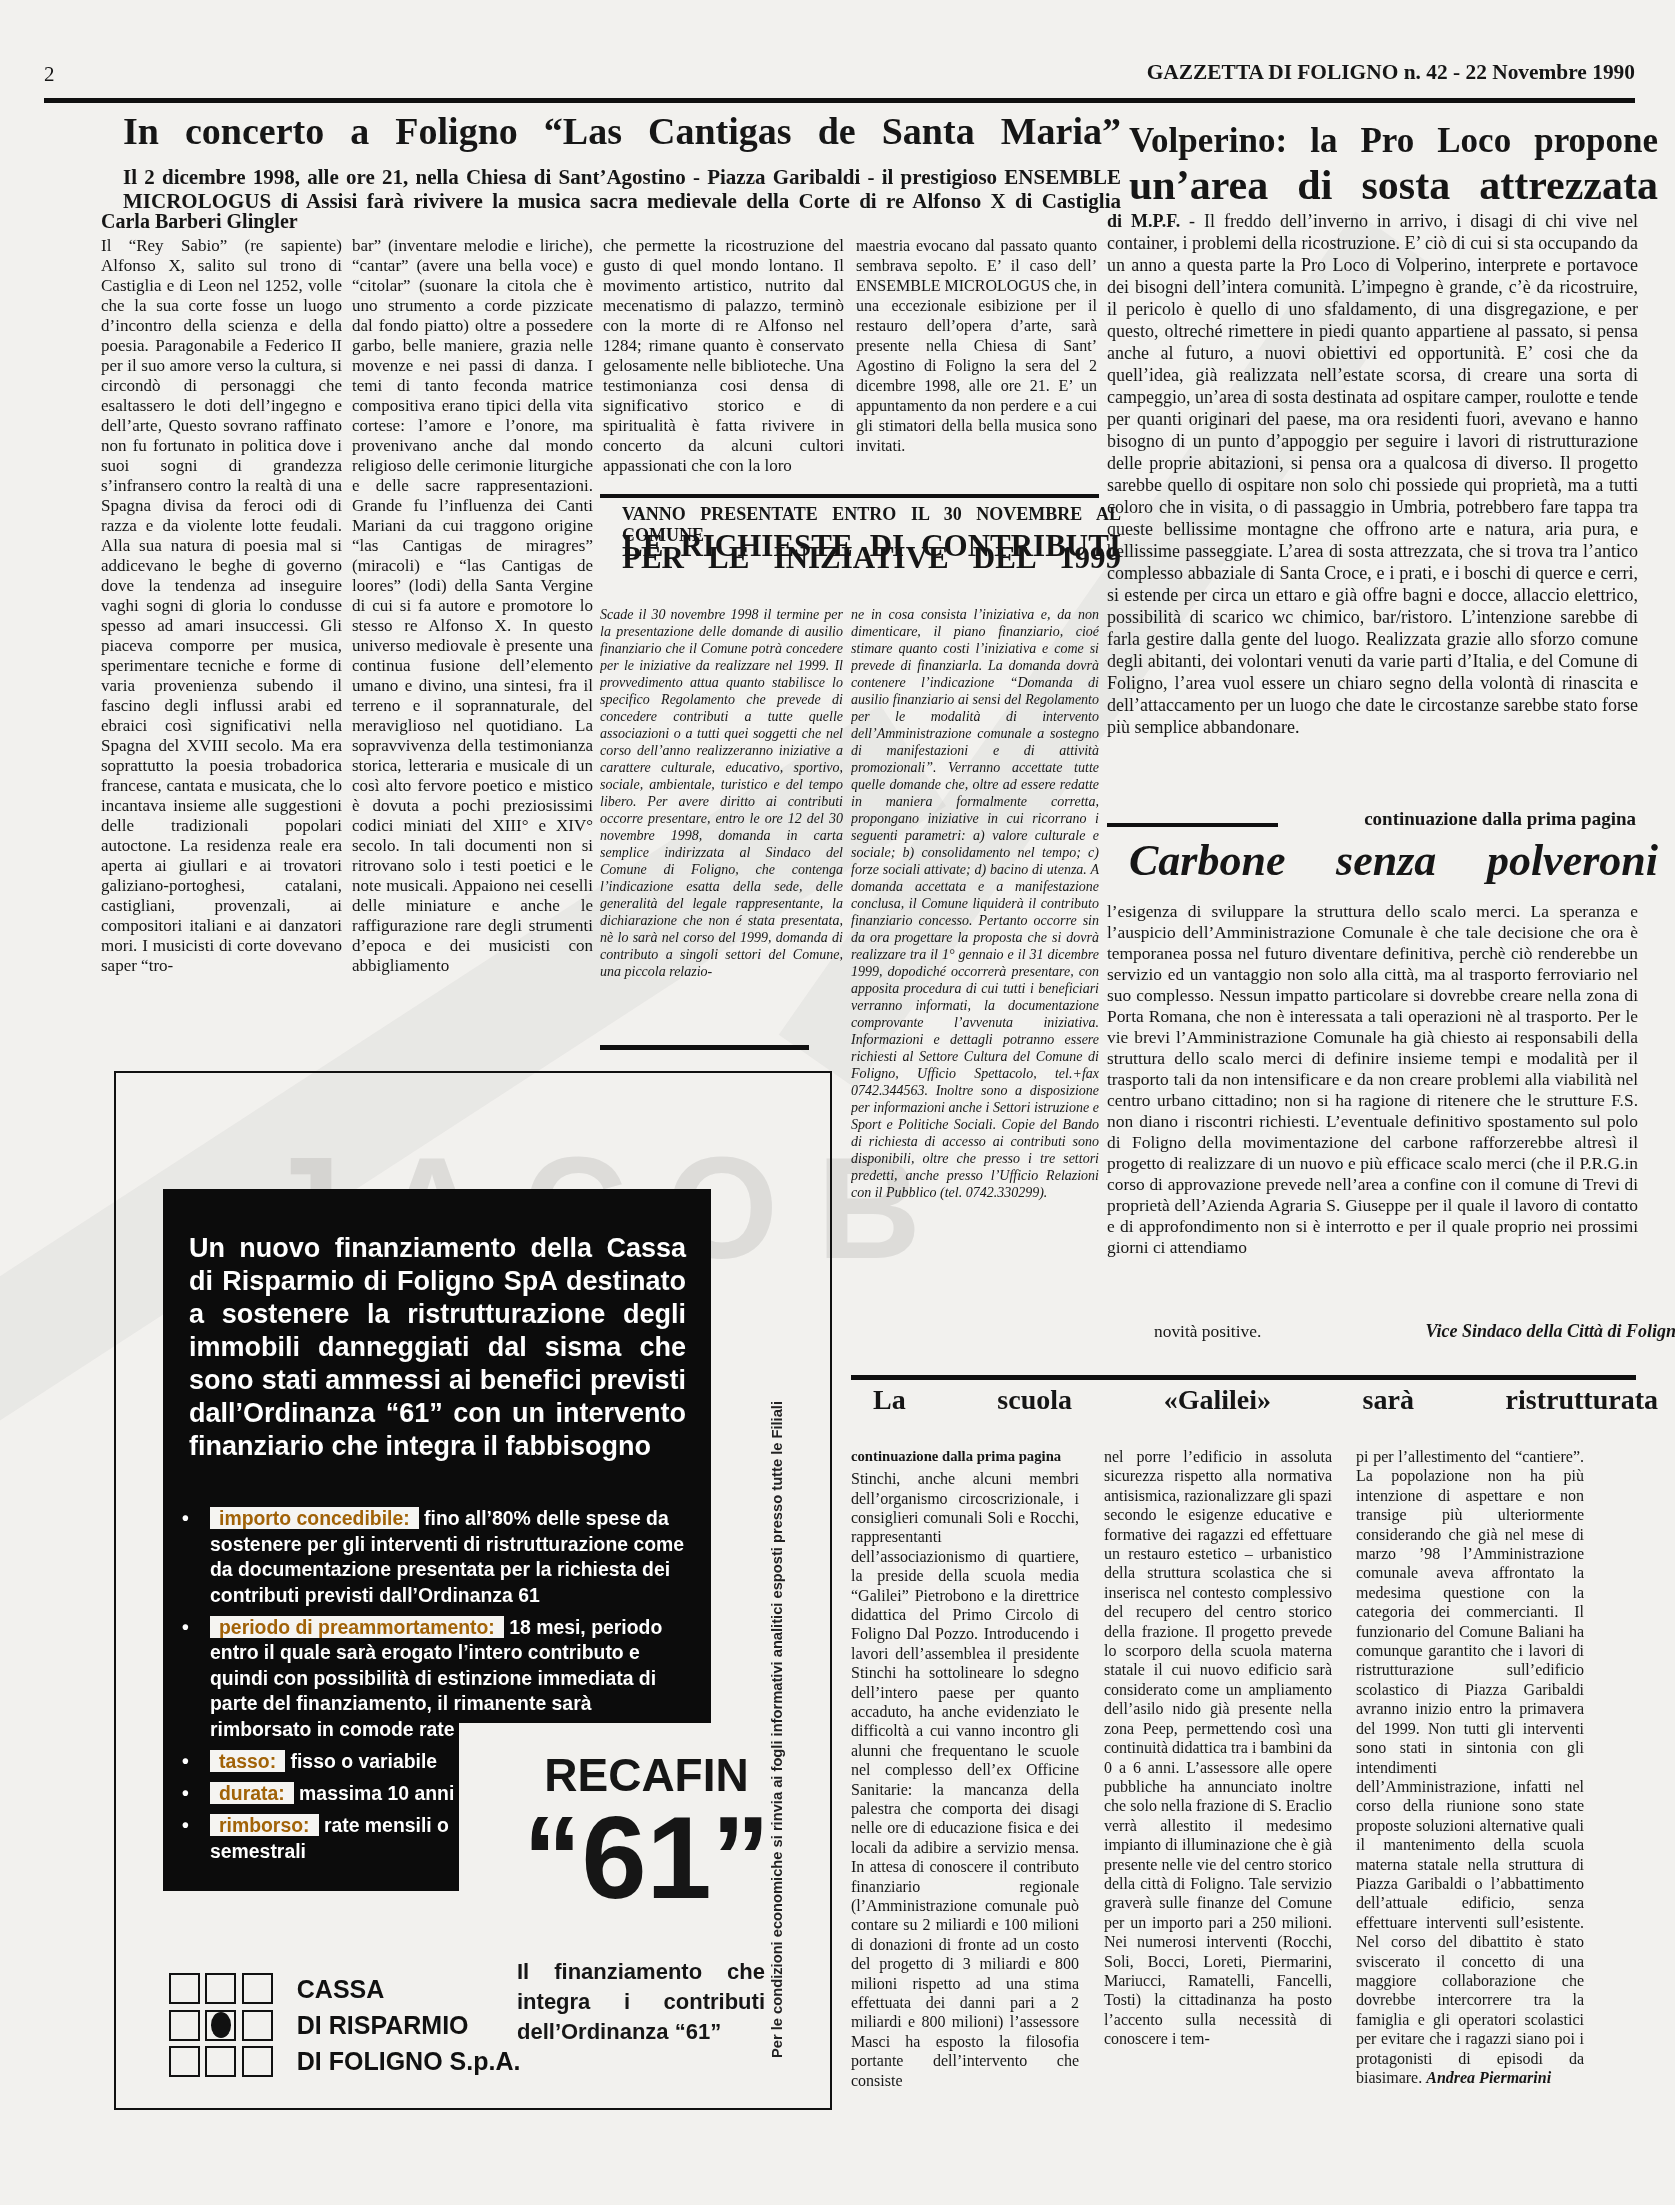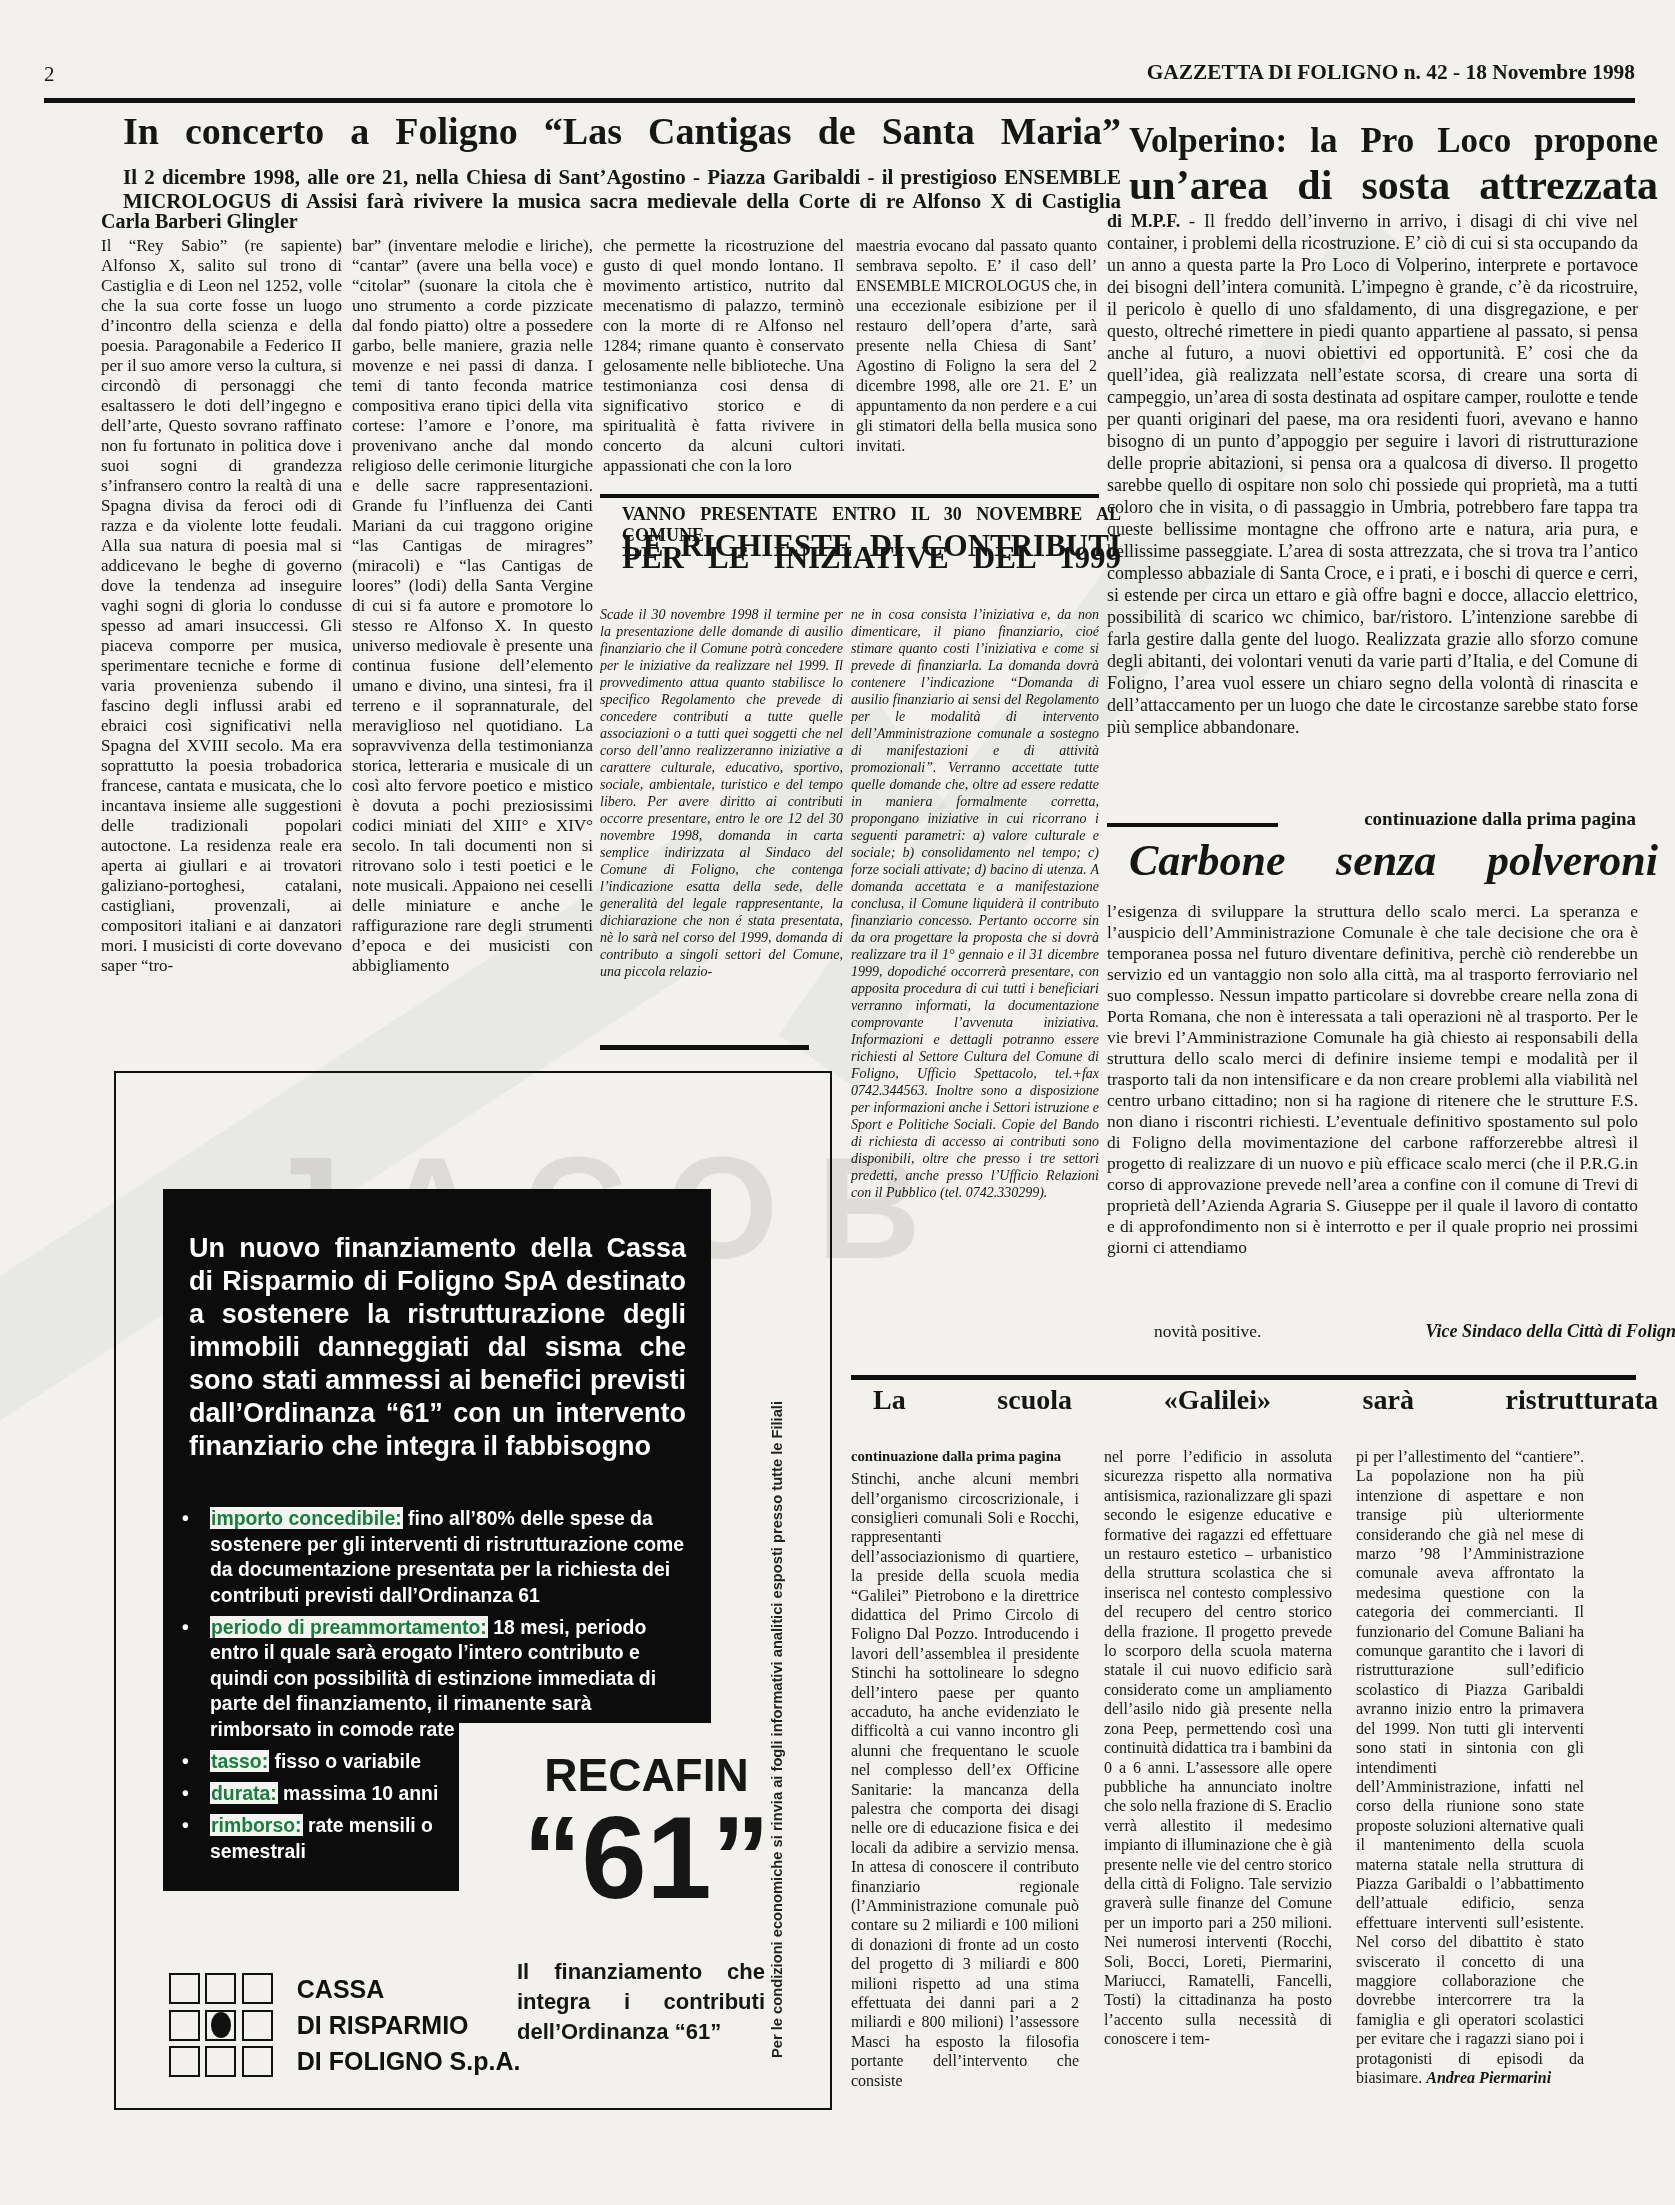--- a/index.html
+++ b/index.html
@@ -20,21 +20,21 @@
   .sig{font-style:italic;font-weight:bold;}
   
   .ad-frame{position:absolute;border:2px solid #111;background:transparent;}
   .ad-black{position:absolute;background:#0c0c0c;}
   .ad-headline{position:absolute;color:#fff;font-family:"Liberation Sans","DejaVu Sans",sans-serif;
     font-weight:bold;font-size:27px;line-height:33px;text-align:justify;}
   .ad-bullets{position:absolute;color:#fff;font-family:"Liberation Sans","DejaVu Sans",sans-serif;
     font-weight:bold;font-size:19.4px;line-height:25.5px;}
   .ad-bullet{display:flex;margin-bottom:6.7px;}
   .ad-bullet .dot{width:28px;flex:0 0 28px;color:#fff;}
-  .ad-label{background:#f5f4f1;color:#15803d;padding:0 1px;margin-right:5.4px;}
+  .ad-label{background:#f5f4f1;color:#a16207;padding:0 9px;margin-right:5.4px;}
   .ad-white{position:absolute;background:#f2f1ee;}
   .recafin{position:absolute;font-family:"Liberation Sans","DejaVu Sans",sans-serif;font-weight:bold;
     text-align:center;}
   .ad-caption{position:absolute;font-family:"Liberation Sans","DejaVu Sans",sans-serif;font-weight:bold;
     font-size:22px;line-height:30px;text-align:justify;}
   .bank{position:absolute;display:flex;align-items:center;}
   .bank-grid{display:grid;grid-template-columns:repeat(3,31px);grid-template-rows:repeat(3,31px);gap:5.4px;}
   .bank-grid .cell{border:2.7px solid #111;background:#f2f1ee;display:flex;align-items:center;justify-content:center;}
   .bank-grid .cell .oval{width:20px;height:25.5px;background:#111;border-radius:50%;}
   .bank-name{margin-left:24px;font-family:"Liberation Sans","DejaVu Sans",sans-serif;font-weight:bold;
@@ -49,21 +49,21 @@
 </head>
 <body>
 
 <div class="page">
 
   <div class="wm-text abs" style="left:261px;top:1126px;">JACOB</div>
   <div class="wm-band" style="left:-134px;top:1005px;width:1139px;height:121px;transform:rotate(-33deg);"></div>
   <div class="wm-band" style="left:603px;top:603px;width:1005px;height:94px;transform:rotate(-55deg);"></div>
 
   <div class="abs" style="left:44px;top:62px;font-size:21px;">2</div>
-  <div class="abs serif-b" style="left:737px;top:60px;width:898px;text-align:right;font-size:21.4px;">GAZZETTA DI FOLIGNO n. 42 - 18 Novembre 1998</div>
+  <div class="abs serif-b" style="left:737px;top:60px;width:898px;text-align:right;font-size:21.4px;">GAZZETTA DI FOLIGNO n. 42 - 22 Novembre 1990</div>
   <div class="rule" style="left:44px;top:98px;width:1591px;height:4.7px;"></div>
 
   <div class="abs serif-b jlast headline-xl" style="left:101px;top:109px;width:998px;font-size:38px;">In concerto a Foligno “Las Cantigas de Santa Maria”</div>
   <div class="abs serif-b jtxt jlast" style="left:101px;top:165px;width:998px;font-size:21px;line-height:24px;">Il 2 dicembre 1998, alle ore 21, nella Chiesa di Sant’Agostino - Piazza Garibaldi - il prestigioso ENSEMBLE MICROLOGUS di Assisi farà rivivere la musica sacra medievale della Corte di re Alfonso X di Castiglia</div>
   <div class="abs serif-b" style="left:101px;top:210px;font-size:20px;">Carla Barberi Glingler</div>
 
   <div class="col" style="left:101px;top:236px;width:241px;height:787px;">Il “Rey Sabio” (re sapiente) Alfonso X, salito sul trono di Castiglia e di Leon nel 1252, volle che la sua corte fosse un luogo d’incontro della scienza e della poesia. Paragonabile a Federico II per il suo amore verso la cultura, si circondò di personaggi che esaltassero le doti dell’ingegno e dell’arte, Questo sovrano raffinato non fu fortunato in politica dove i suoi sogni di grandezza s’infransero contro la realtà di una Spagna divisa da feroci odi di razza e da violente lotte feudali. Alla sua natura di poesia mal si addicevano le beghe di governo dove la tendenza ad inseguire vaghi sogni di gloria lo condusse spesso ad amari insuccessi. Gli piaceva comporre per musica, sperimentare tecniche e forme di varia provenienza subendo il fascino degli influssi arabi ed ebraici così significativi nella Spagna del XVIII secolo. Ma era soprattutto la poesia trobadorica francese, cantata e musicata, che lo incantava insieme alle suggestioni delle tradizionali popolari autoctone. La residenza reale era aperta ai giullari e ai trovatori galiziano-portoghesi, catalani, castigliani, provenzali, ai compositori italiani e ai danzatori mori. I musicisti di corte dovevano saper “tro-</div>
   <div class="col" style="left:352px;top:236px;width:241px;height:787px;">bar” (inventare melodie e liriche), “cantar” (avere una bella voce) e “citolar” (suonare la citola che è uno strumento a corde pizzicate dal fondo piatto) oltre a possedere garbo, belle maniere, grazia nelle movenze e nei passi di danza. I temi di tanto feconda matrice compositiva erano tipici della vita cortese: l’amore e l’onore, ma provenivano anche dal mondo religioso delle cerimonie liturgiche e delle sacre rappresentazioni. Grande fu l’influenza dei Canti Mariani da cui traggono origine “las Cantigas de miragres” (miracoli) e “las Cantigas de loores” (lodi) della Santa Vergine di cui si fa autore e promotore lo stesso re Alfonso X. In questo universo mediovale è presente una continua fusione dell’elemento umano e divino, una sintesi, fra il terreno e il soprannaturale, del meraviglioso nel quotidiano. La sopravvivenza della testimonianza storica, letteraria e musicale di un così alto fervore poetico e mistico è dovuta a pochi preziosissimi codici miniati del XIII° e XIV° secolo. In tali documenti non si ritrovano solo i testi poetici e le note musicali. Appaiono nei ceselli delle miniature e anche le raffigurazione rare degli strumenti d’epoca e dei musicisti con abbigliamento</div>
   <div class="col" style="left:603px;top:236px;width:241px;height:258px;">che permette la ricostruzione del gusto di quel mondo lontano. Il movimento artistico, nutrito dal mecenatismo di palazzo, terminò con la morte di re Alfonso nel 1284; rimane quanto è conservato gelosamente nelle biblioteche. Una testimonianza cosi densa di significativo storico e di spiritualità è fatta rivivere in concerto da alcuni cultori appassionati che con la loro</div>
   <div class="col" style="left:856px;top:236px;width:241px;height:258px;font-size:16px;">maestria evocano dal passato quanto sembrava sepolto. E’ il caso dell’ ENSEMBLE MICROLOGUS che, in una eccezionale esibizione per il restauro dell’opera d’arte, sarà presente nella Chiesa di Sant’ Agostino di Foligno la sera del 2 dicembre 1998, alle ore 21. E’ un appuntamento da non perdere e a cui gli stimatori della bella musica sono invitati.</div>

